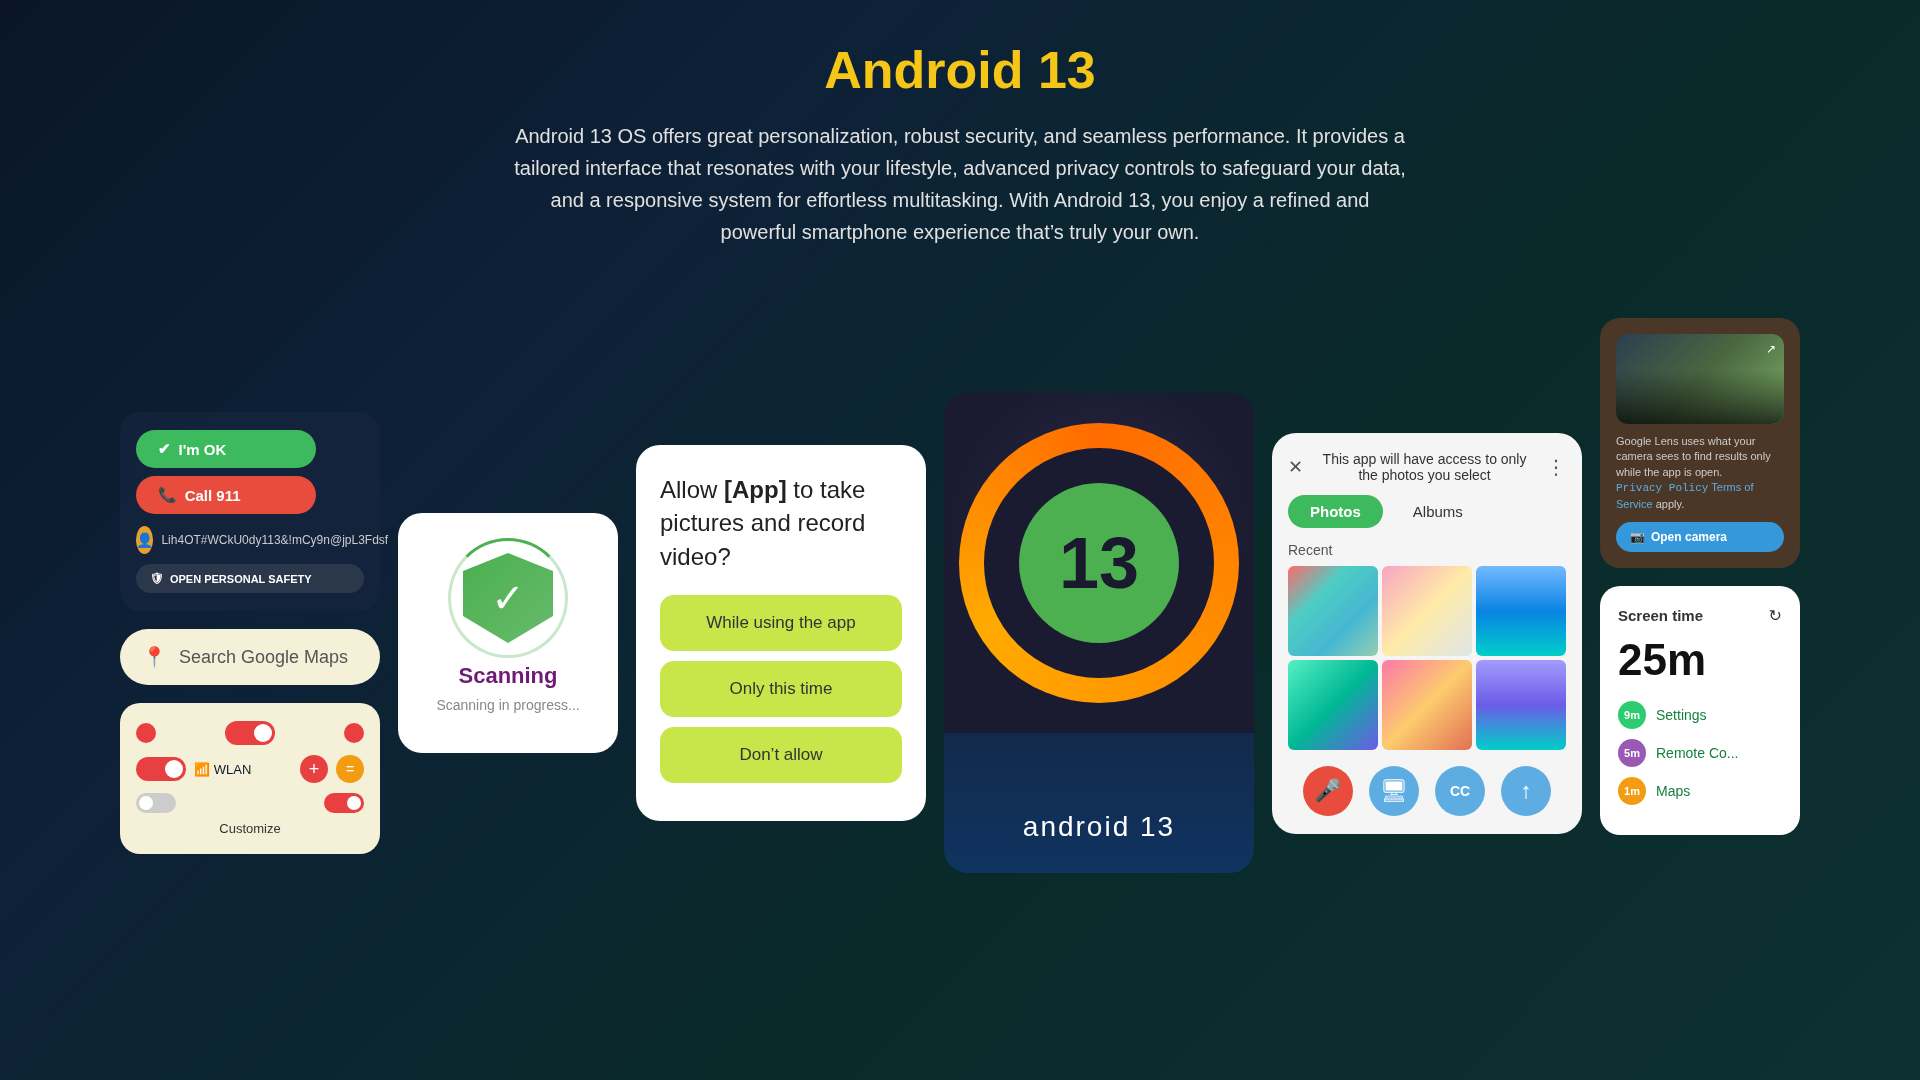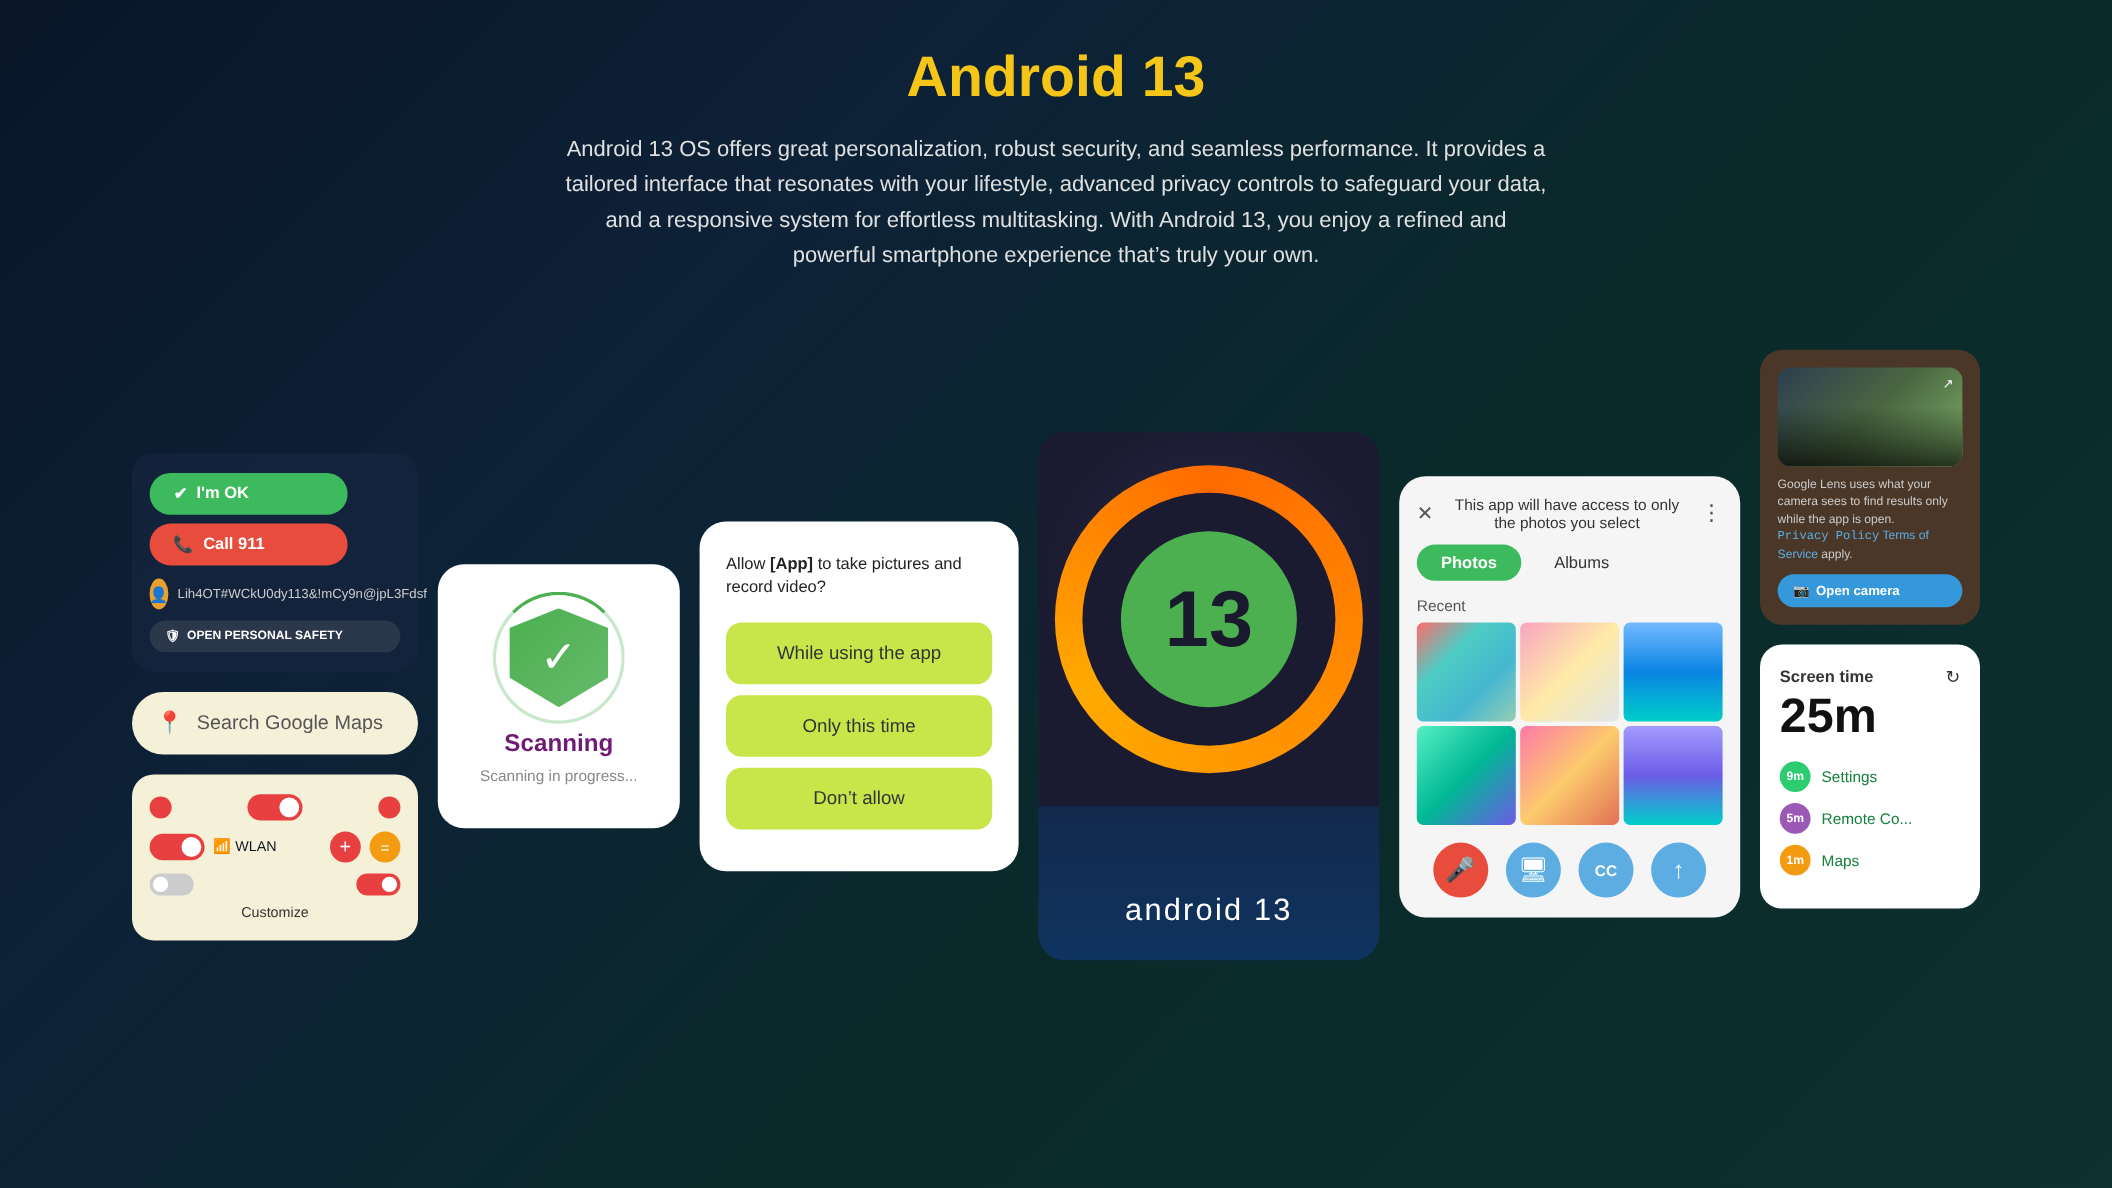--- a/index.html
+++ b/index.html
@@ -287,21 +287,21 @@
     }
 
     
     .permission-card {
       background: white;
       border-radius: 24px;
       padding: 28px 24px;
       width: 290px;
     }
     .permission-title {
-      font-size: 15px;
+      font-size: 24px;
       color: #222;
       line-height: 1.4;
       margin-bottom: 22px;
       text-align: left;
     }
     .permission-title strong {
       font-weight: 800;
     }
     .perm-btn {
       display: block;
@@ -520,20 +520,21 @@
     .screen-time-card {
       background: white;
       border-radius: 20px;
       padding: 20px 18px;
       width: 200px;
     }
     .st-header {
       display: flex;
       align-items: center;
       justify-content: space-between;
+      margin-bottom: 10px;
     }
     .st-title {
       font-size: 15px;
       color: #333;
       font-weight: 600;
     }
     .st-refresh {
       color: #333;
       font-size: 16px;
     }

